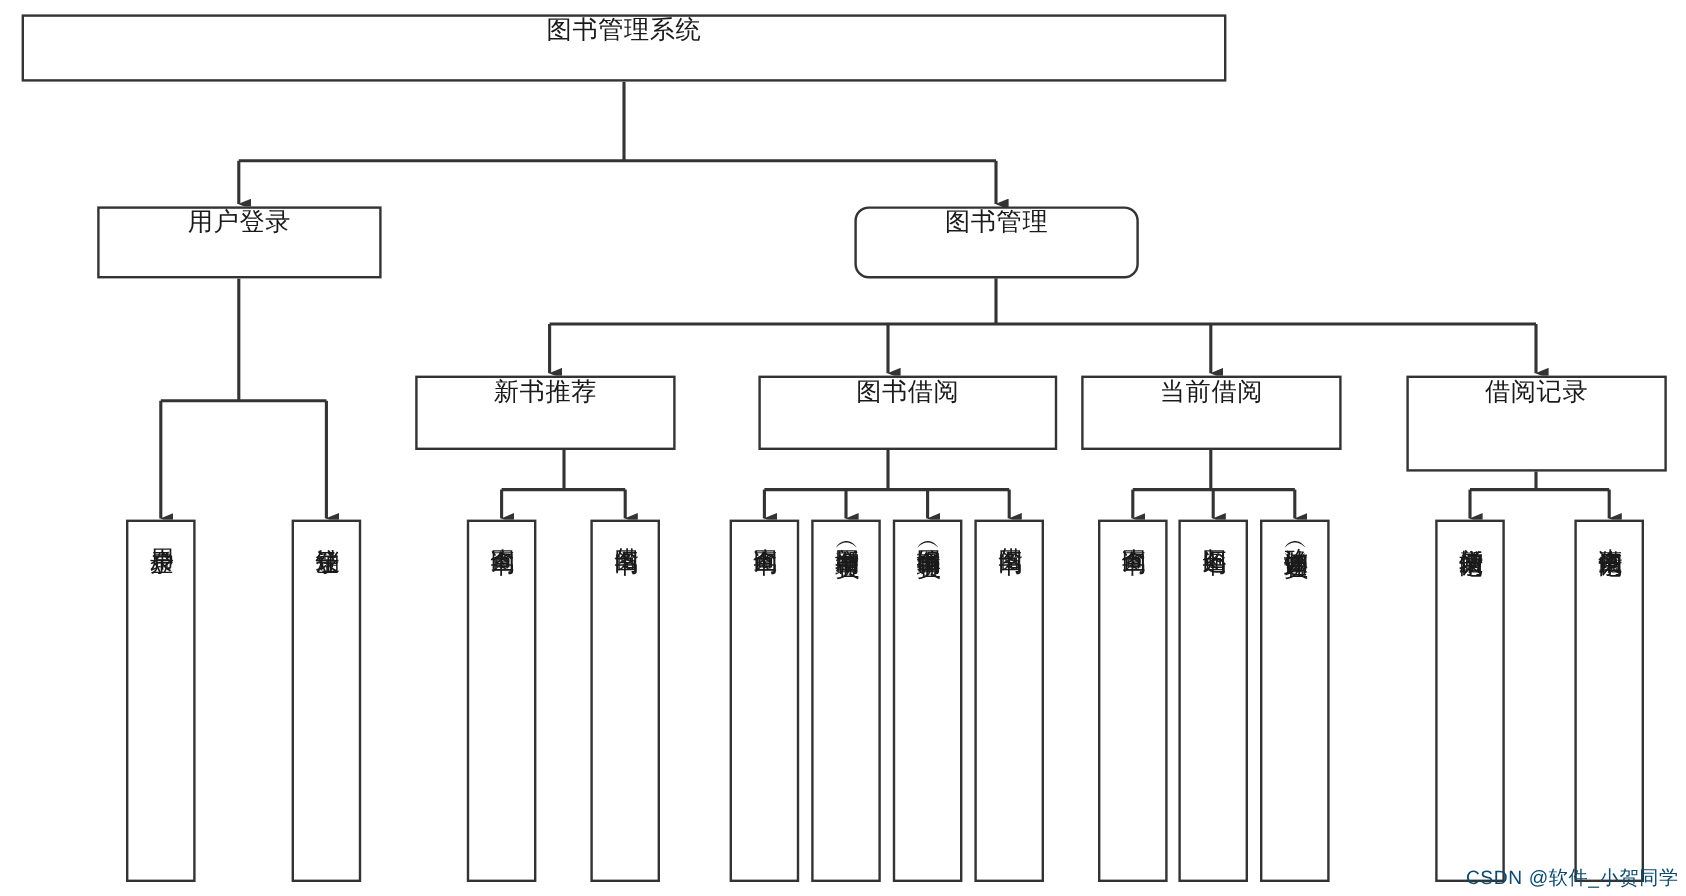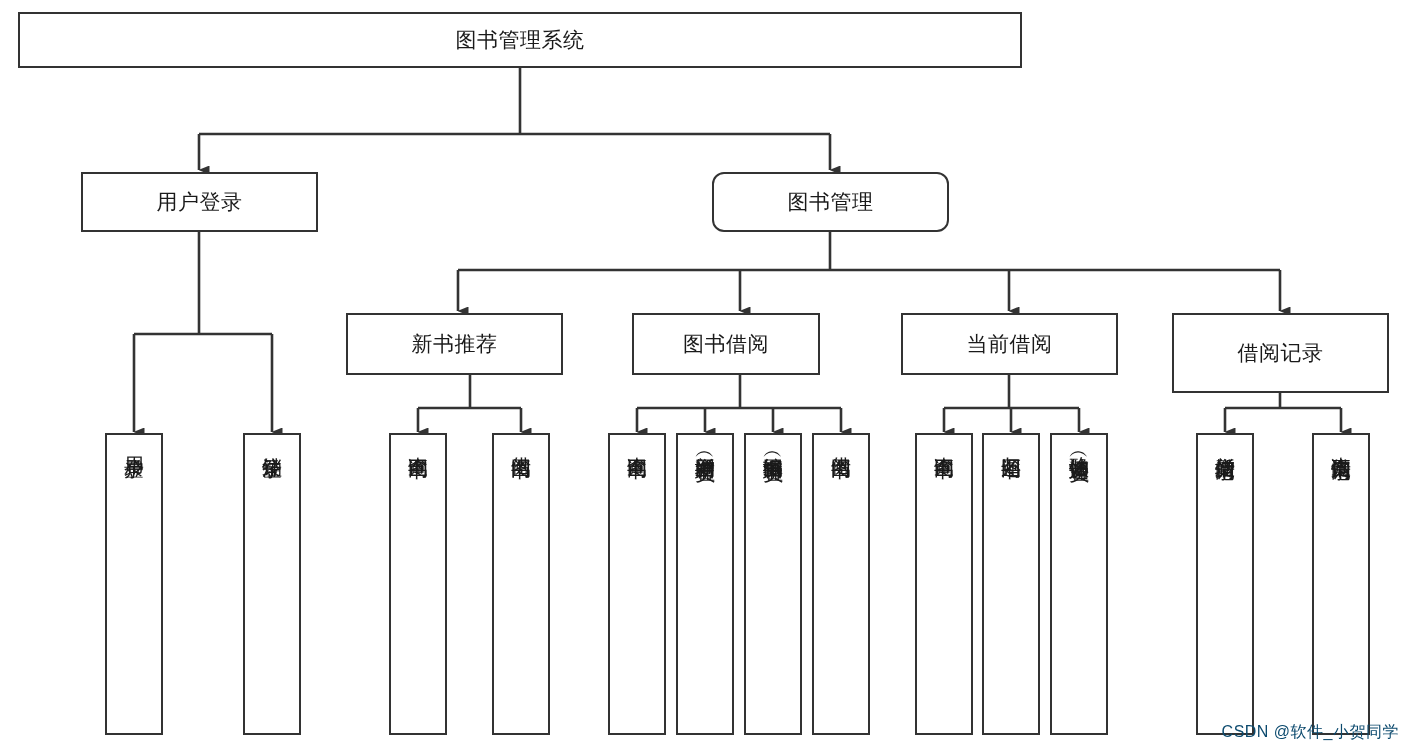--- a/index.html
+++ b/index.html
@@ -24,21 +24,21 @@
     top: 0;
     width: 1405px;
     height: 747px;
   }
   .node {
     position: absolute;
     box-sizing: border-box;
     border: 2.5px solid #333333;
     background: #ffffff;
     display: flex;
-    align-items: center;
+    align-items: flex-start;
     justify-content: center;
     color: #1a1a1a;
     z-index: 3;
   }
   .node-label {
     display: block;
     text-align: center;
     line-height: 1.18;
     letter-spacing: 0.5px;
   }
@@ -137,21 +137,21 @@
   <div class="node h" style="left:81px; top:172px; width:237px; height:60px;">
     <span class="node-label">用户登录</span>
   </div>
   <div class="node h" style="left:712px; top:172px; width:237px; height:60px;border-radius:12px;">
     <span class="node-label">图书管理</span>
   </div>
 
   <div class="node h" style="left:346px; top:313px; width:217px; height:62px;">
     <span class="node-label">新书推荐</span>
   </div>
-  <div class="node h" style="left:632px; top:313px; width:188px; height:62px;">
+  <div class="node h" style="left:632px; top:313px; width:249px; height:62px;">
     <span class="node-label">图书借阅</span>
   </div>
   <div class="node h" style="left:901px; top:313px; width:217px; height:62px;">
     <span class="node-label">当前借阅</span>
   </div>
   <div class="node h" style="left:1172px; top:313px; width:217px; height:80px;">
     <span class="node-label">借阅记录</span>
   </div>
 
   <div class="node v" style="left:105px; top:433px; width:58px; height:302px;">

